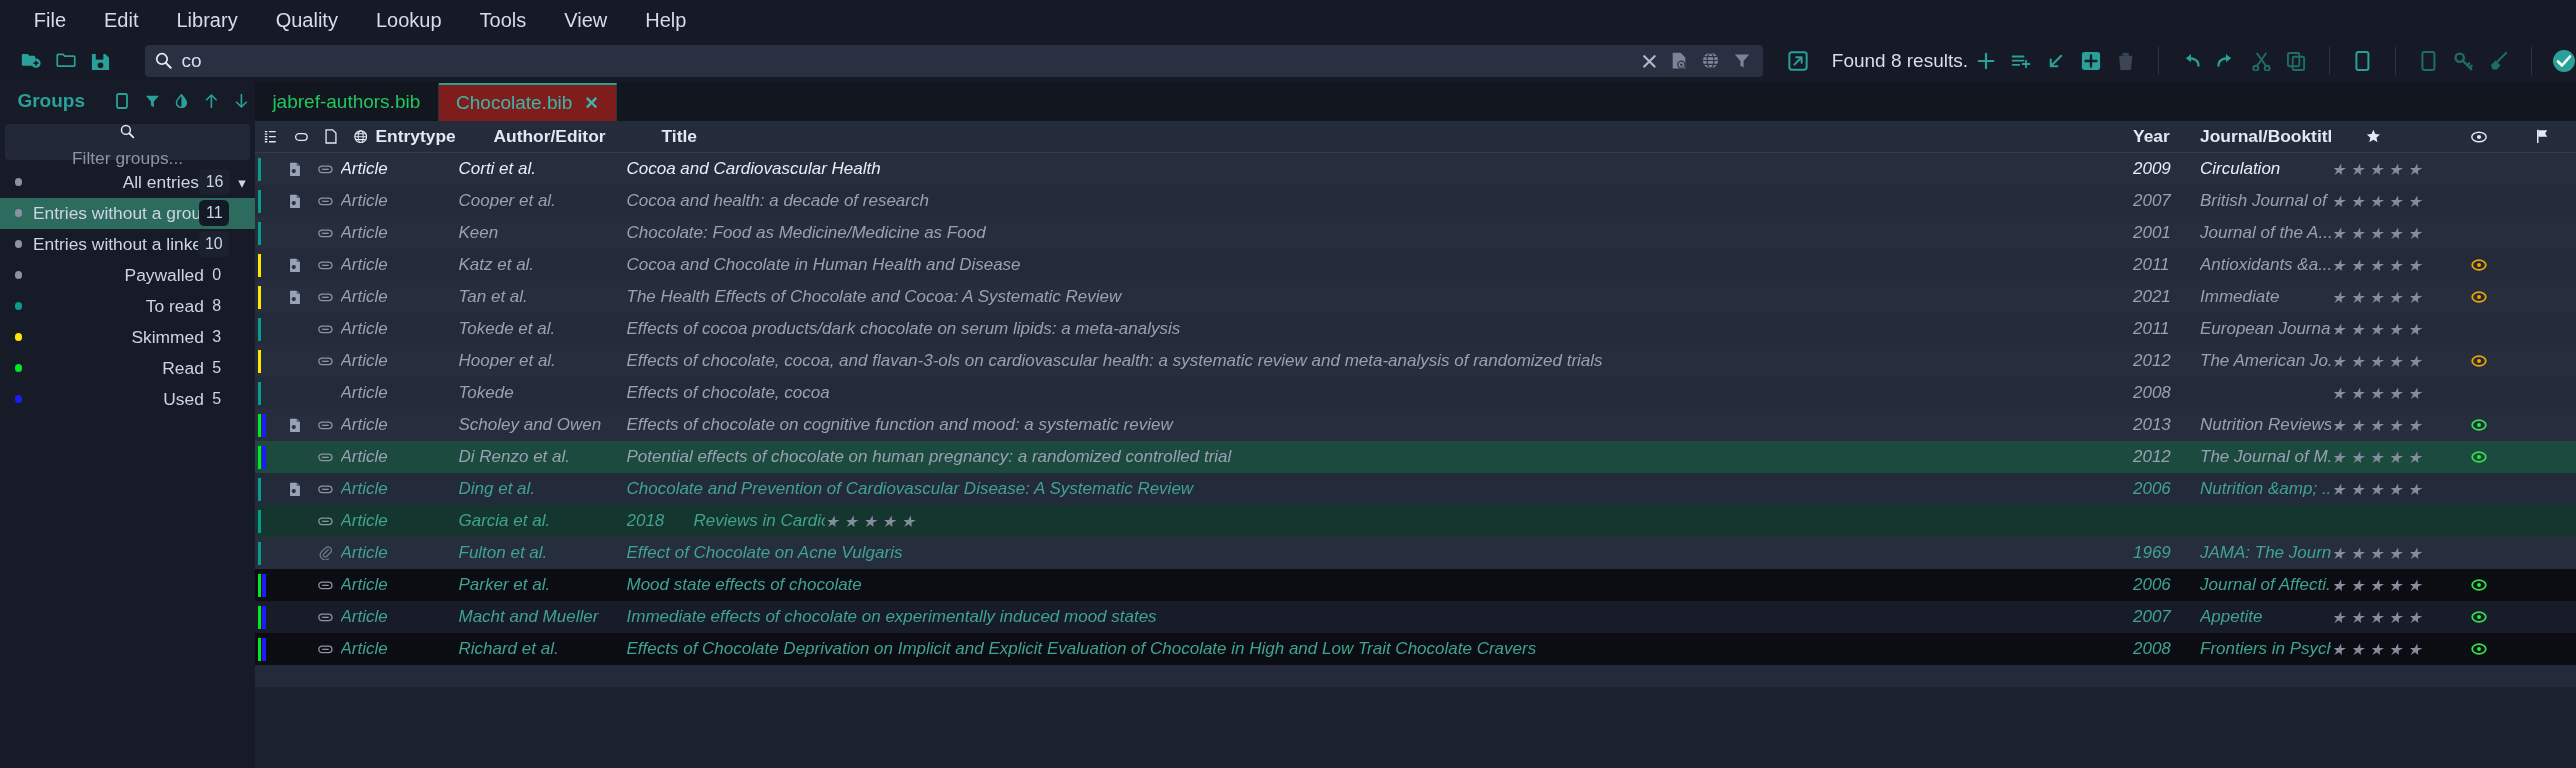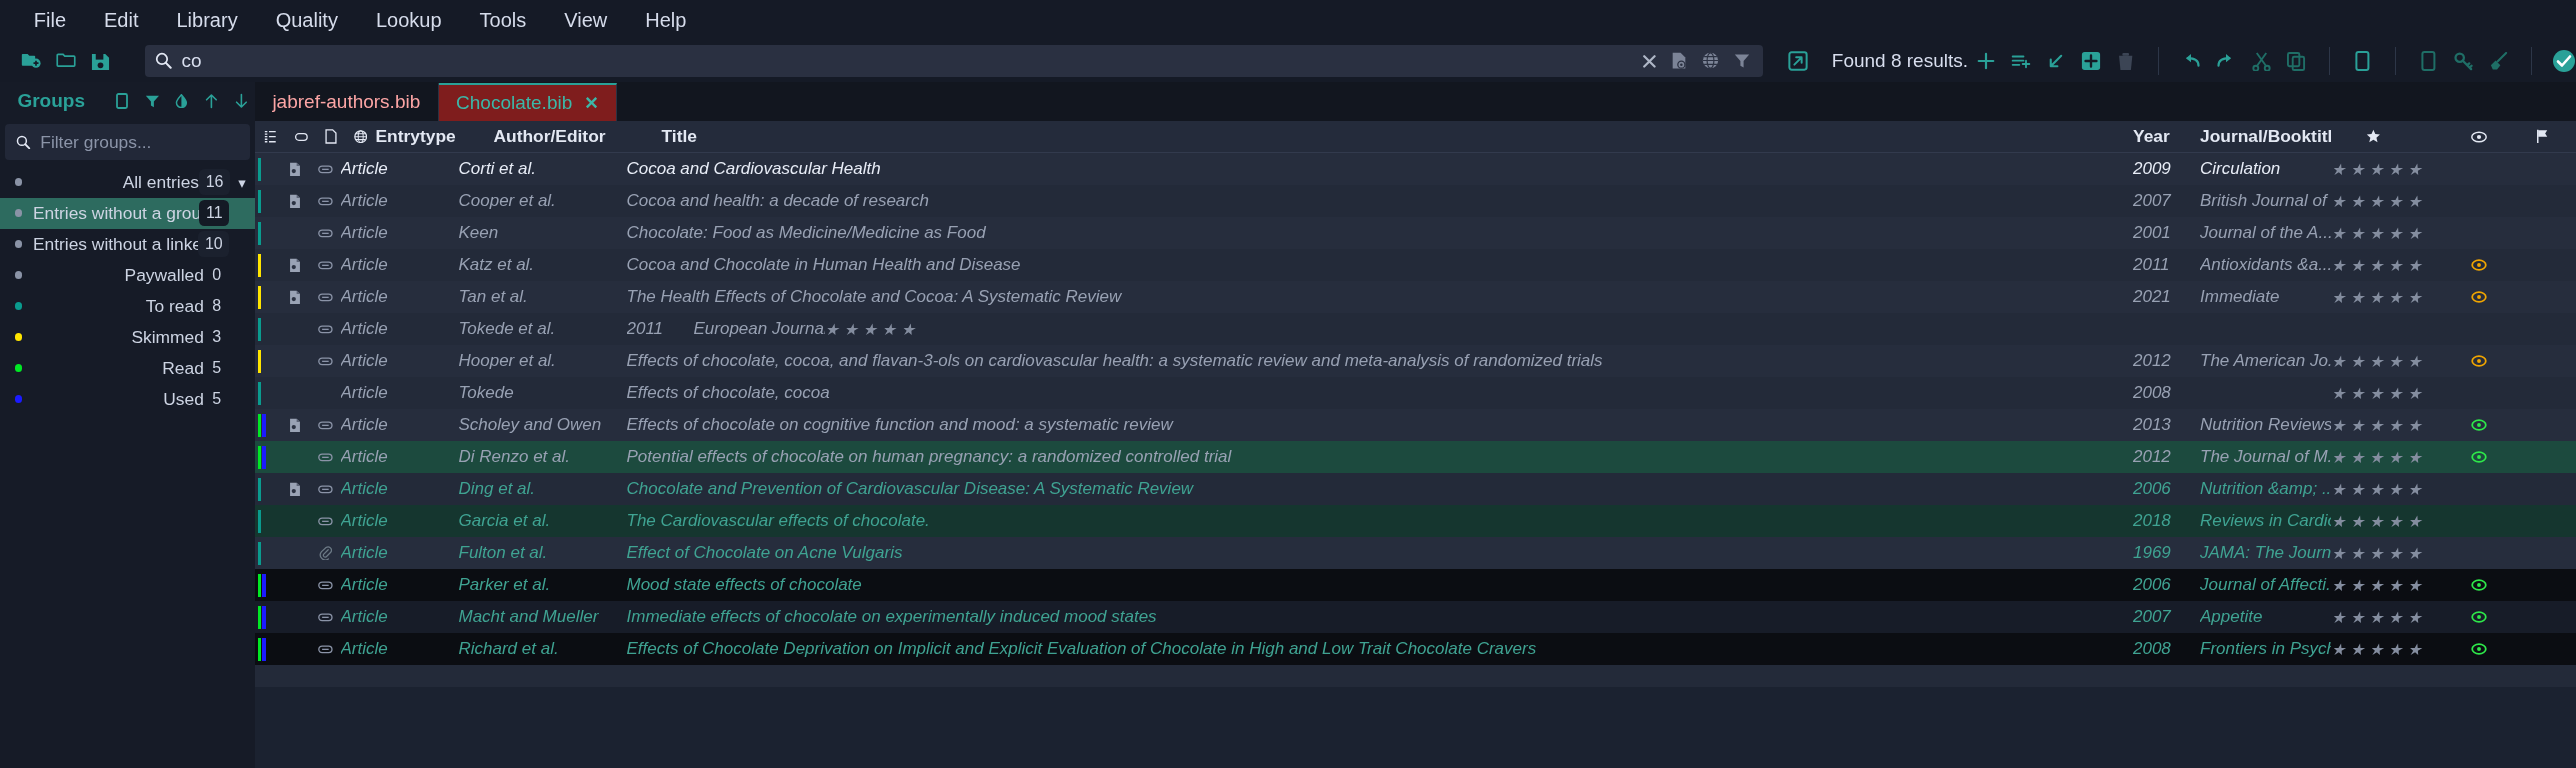--- a/index.html
+++ b/index.html
@@ -43,21 +43,21 @@
   #body{display:flex;height:686px;}
   
   #sidebar{width:255px;flex:none;background:#161b27;display:flex;flex-direction:column;}
   #groups-head{
     height:38px;display:flex;align-items:center;padding-left:17.4px;gap:0px;
   }
   #groups-title{font-size:19px;color:#2aa198;font-weight:bold;margin-right:24px;}
   .gh-btn{width:27px;height:27px;display:flex;align-items:center;justify-content:center;flex:none;margin-right:2.7px;}
   #filter-groups{
     margin:4px 5.4px 0 5.4px;height:36px;background:#222838;border-radius:4px;
-    display:flex;align-items:center;padding:0 10.7px;gap:9.4px;
+    display:flex;align-items:center;padding:0 10.7px;gap:9.4px;flex-direction:column;
   }
   #filter-groups span{font-size:17.4px;color:#8b94a8;}
   #grouplist{margin-top:6.7px;}
   .group-row{
     height:31px;display:flex;align-items:center;padding:0 9.4px 0 14.8px;gap:0;
   }
   .group-row.selected{background:#2d6b5f;}
   .grp-dot{width:7.4px;height:7.4px;border-radius:50%;flex:none;margin-right:10.7px;}
   .grp-label{font-size:17.4px;color:#cdd4e3;flex:1;white-space:nowrap;overflow:hidden;text-align:right;}
   .grp-count{
@@ -65,21 +65,21 @@
     display:flex;align-items:center;justify-content:center;font-size:16px;color:#cdd4e3;
   }
   .group-row.selected .grp-count{background:#141a25;}
   .grp-count.plain{background:transparent;}
   .grp-chevron{margin-left:8px;color:#cdd4e3;font-size:14.8px;}
   
   #main{flex:1;display:flex;flex-direction:column;background:#1b2230;min-width:0;}
   #tabstrip{height:39px;background:#12161f;display:flex;align-items:flex-end;}
   .tab{
     height:38px;padding:0 17.4px;display:flex;align-items:center;gap:12px;
-    font-size:19px;color:#fca5a5;background:#12161f;border-right:0.7px solid #2b3purple;
+    font-size:19px;color:#22c55e;background:#12161f;border-right:0.7px solid #2b3purple;
   }
   .tab{border-right:0.7px solid #2b3242;}
   .tab.active{background:#7f1d1d;color:#3cb7a8;border-top:2.7px solid #2aa198;}
   .tab .x{font-size:17.4px;color:#3cb7a8;font-weight:bold;}
   
   #tablehead{
     height:32px;background:#242b3b;display:flex;align-items:center;
     border-bottom:0.7px solid #323a4d;
   }
   .th{font-size:17.4px;color:#e3e8f3;font-weight:bold;display:flex;align-items:center;}
@@ -634,20 +634,21 @@
           </div>
           <div class="cell c-icon1" style="margin-left: 24px;"></div>
           <div class="cell c-icon2">
             <svg width="14.8" height="10.7" viewBox="0 0 18 12">
               <rect x="1" y="2" width="16" height="8" rx="4" fill="none" stroke="#8b94a8" stroke-width="1.6"></rect>
               <path d="M5 6h8" stroke="#8b94a8" stroke-width="1.6"></path>
             </svg>
           </div>
           <div class="cell c-type txt-dim">Article</div>
           <div class="cell c-auth txt-dim">Tokede et al.</div>
+          <div class="cell c-title txt-dim">Effects of cocoa products/dark chocolate on serum lipids: a meta-analysis</div>
           <div class="cell c-year txt-dim">2011</div>
           <div class="cell c-journal txt-dim">European Journal...</div>
           <div class="cell c-stars">
             <span class="star">★</span>
             <span class="star">★</span>
             <span class="star">★</span>
             <span class="star">★</span>
             <span class="star">★</span>
           </div>
           <div class="cell c-eye"></div>
@@ -813,21 +814,20 @@
           </div>
           <div class="cell c-icon1" style="margin-left: 24px;"></div>
           <div class="cell c-icon2">
             <svg width="14.8" height="10.7" viewBox="0 0 18 12">
               <rect x="1" y="2" width="16" height="8" rx="4" fill="none" stroke="#8b94a8" stroke-width="1.6"></rect>
               <path d="M5 6h8" stroke="#8b94a8" stroke-width="1.6"></path>
             </svg>
           </div>
           <div class="cell c-type txt-match">Article</div>
           <div class="cell c-auth txt-match">Garcia et al.</div>
-          <div class="cell c-title txt-match">The Cardiovascular effects of chocolate.</div>
           <div class="cell c-year txt-match">2018</div>
           <div class="cell c-journal txt-match">Reviews in Cardio...</div>
           <div class="cell c-stars">
             <span class="star">★</span>
             <span class="star">★</span>
             <span class="star">★</span>
             <span class="star">★</span>
             <span class="star">★</span>
           </div>
           <div class="cell c-eye"></div>

